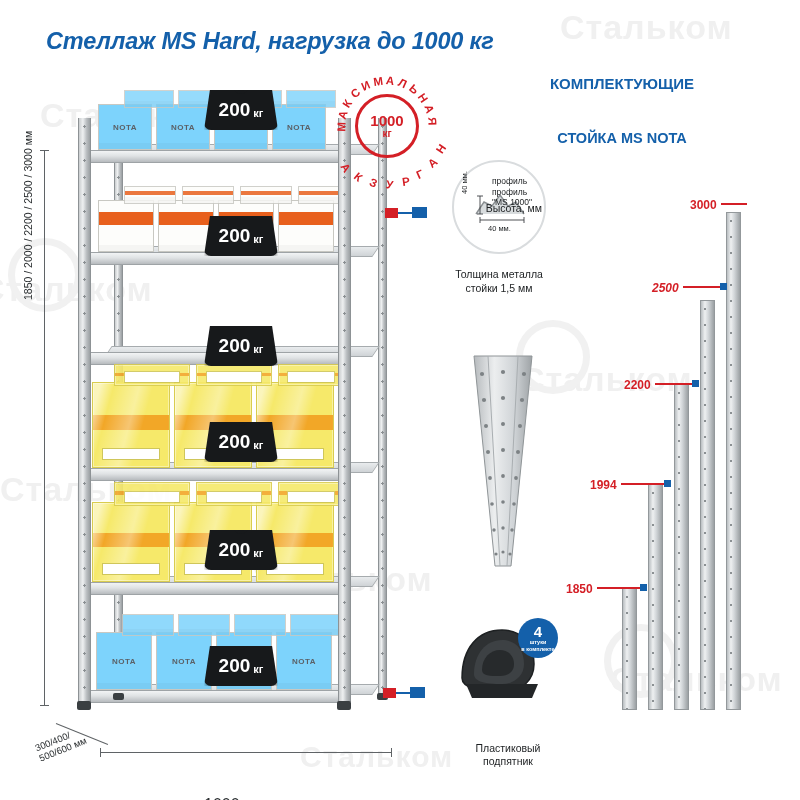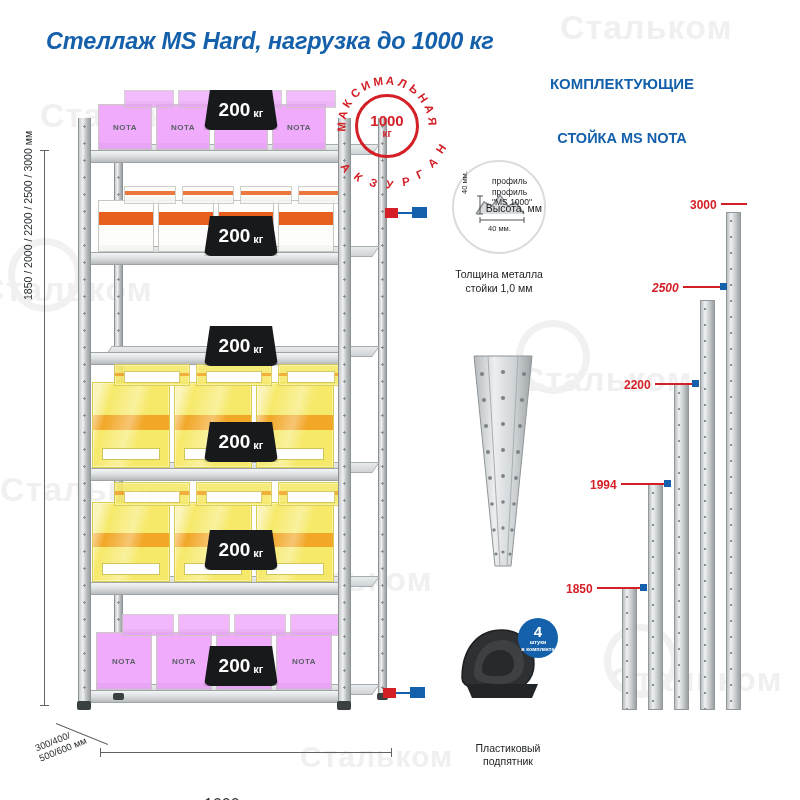--- a/index.html
+++ b/index.html
@@ -98,21 +98,21 @@
     position: absolute;
     width: 14px; height: 9px;
     background: #3a3f42;
     border-radius: 2px;
   }
 
   
   .boxgrp { position: absolute; }
   .box {
     position: absolute;
-    background: #f0abfc;
+    background: #7dd3fc;
     border: 1px solid #c8c8c2;
     box-shadow: inset 0 -6px 0 rgba(0,0,0,0.03);
   }
   .box .lbl {
     position: absolute; left: 4px; right: 4px; top: 50%;
     transform: translateY(-50%);
     text-align: center;
     font-size: 8px; font-weight: bold; color: #5b6066;
     letter-spacing: .5px;
   }
@@ -534,21 +534,21 @@
     <div class="mini-dim" style="left:6px; top:32px; transform:rotate(-90deg); transform-origin:left top;">40 мм.</div>
     <div class="mini-dim" style="left:34px; top:62px;">40 мм.</div>
   </div>
   <div class="profile-note">
     <div>профиль</div>
     <div>профиль</div>
     <div>"MS 1000"</div>
   </div>
   <div class="profile-caption">
     <div>Толщина металла</div>
-    <div>стойки 1,0 мм</div>
+    <div>стойки 1,5 мм</div>
   </div>
 
   <div class="beam">
     <svg width="66" height="218" viewBox="0 0 66 218">
       <defs>
         <linearGradient id="gmet" x1="0" y1="0" x2="1" y2="0">
           <stop offset="0" stop-color="#b6babd"></stop>
           <stop offset="0.35" stop-color="#eceeef"></stop>
           <stop offset="0.7" stop-color="#cfd3d6"></stop>
           <stop offset="1" stop-color="#9ea3a6"></stop>

